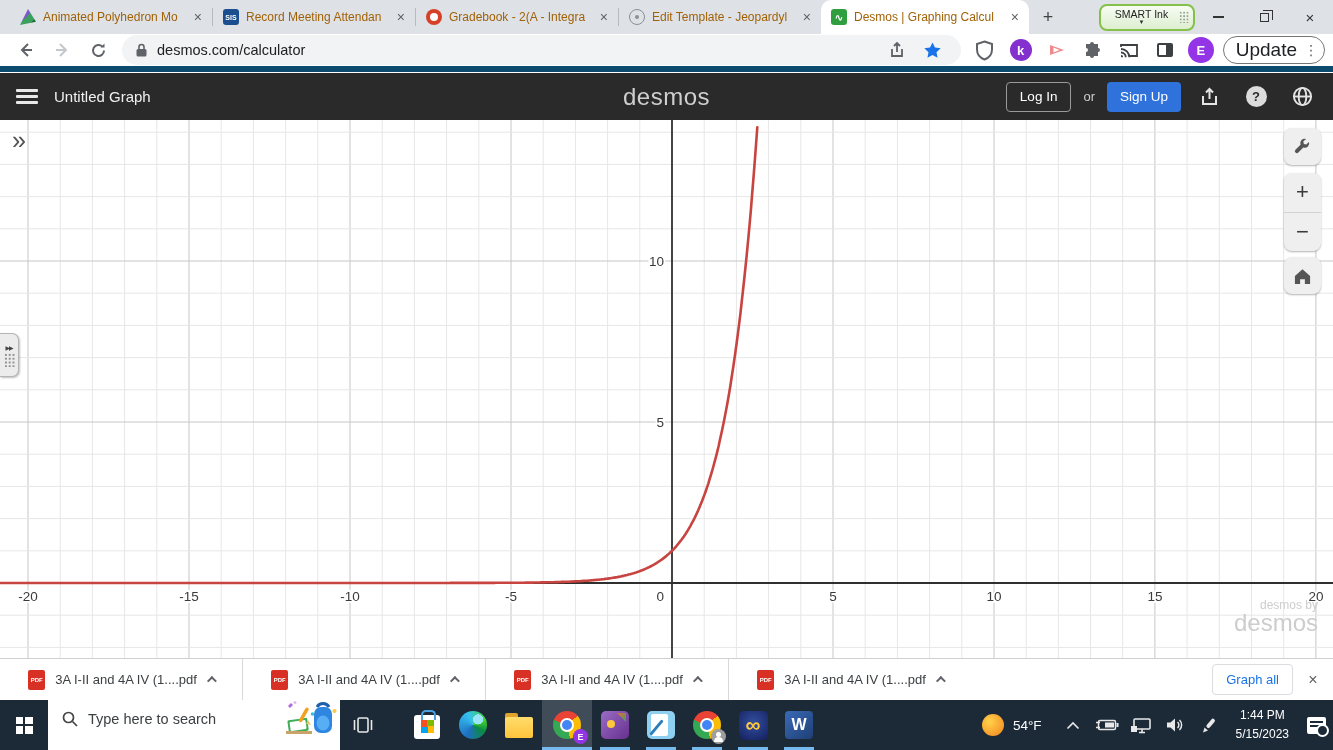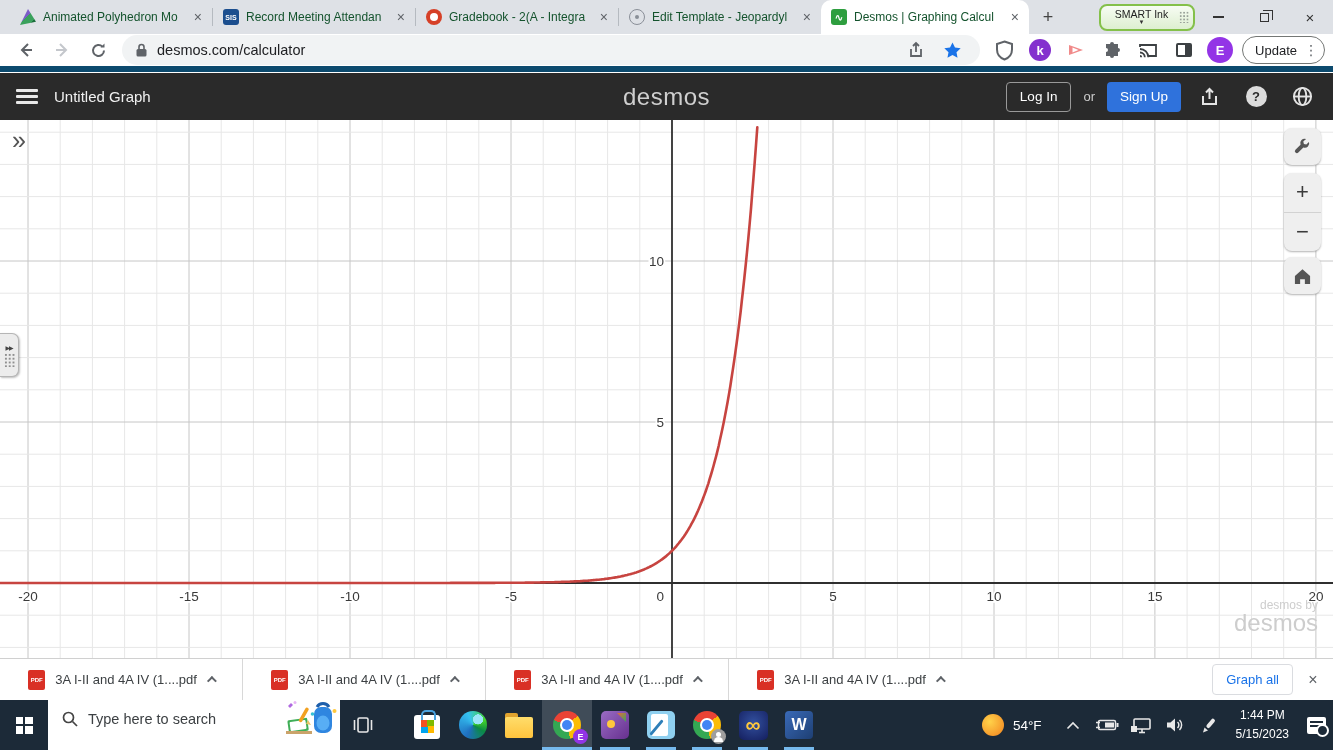--- a/index.html
+++ b/index.html
@@ -2,21 +2,21 @@
 <html><head>
 <meta charset="utf-8">
 <style>
   html,body{margin:0;padding:0;background:#fff;}
   *{box-sizing:border-box;font-family:"Liberation Sans",sans-serif;}
   #screen{position:relative;width:1333px;height:750px;overflow:hidden;background:#fff;}
 
   
   #tabbar{position:absolute;left:0;top:0;width:1333px;height:34px;background:#dee1e6;display:flex;align-items:center;}
   .tab{height:34px;display:flex;align-items:center;gap:7px;padding:0 8px 0 10px;width:202px;flex:none;cursor:pointer;}
-  .tab .tab-t{flex:1;font-size:12px;color:#14532d;white-space:nowrap;overflow:hidden;}
+  .tab .tab-t{flex:1;font-size:12px;color:#a16207;white-space:nowrap;overflow:hidden;}
   .tab .tab-x{font-size:14px;color:#5f6368;flex:none;padding:0 2px;}
   .tab.active{background:#fff;border-radius:10px 10px 0 0;width:208px;}
   .tabsep{width:1px;height:18px;background:#9aa0a6;flex:none;opacity:.6;}
   .fav{width:16px;height:16px;flex:none;position:relative;display:flex;align-items:center;justify-content:center;}
   .fav-poly{background:linear-gradient(135deg,#7b5cc7 0 45%,#3aa15c 45% 75%,#1c6e3c 75%);clip-path:polygon(50% 0,100% 80%,0 100%);}
   .fav-sis{background:#1b4e8e;border-radius:3px;color:#fff;font-size:7px;font-weight:bold;}
   .fav-canvas{background:#d64027;border-radius:50%;}
   .fav-canvas::after{content:"";position:absolute;inset:4px;background:#fff;border-radius:50%;}
   .fav-atom{border:1.5px solid #8a8f98;border-radius:50%;}
   .fav-atom::after{content:"";position:absolute;left:5px;top:5px;width:4px;height:4px;background:#8a8f98;border-radius:50%;}
@@ -37,21 +37,21 @@
   #toolbar{position:absolute;left:0;top:34px;width:1333px;height:38px;background:#fff;display:flex;align-items:center;border-bottom:6px solid #0c4a6e;padding:0 8px;}
   .navic{width:28px;height:28px;display:flex;align-items:center;justify-content:center;margin:0 4px;flex:none;}
   #omnibox{height:30px;flex:1;max-width:884px;background:#f1f3f4;border-radius:16px;display:flex;align-items:center;padding:0 10px 0 14px;margin:0 6px;}
   #omnibox .url{font-size:14.5px;color:#202124;margin-left:10px;flex:1;}
   .extic{width:30px;height:30px;display:flex;align-items:center;justify-content:center;margin:0 3px;flex:none;position:relative;}
   .kami{width:22px;height:22px;border-radius:50%;background:#8430ce;color:#fff;font-size:13px;font-weight:bold;display:flex;align-items:center;justify-content:center;}
   .avatarE{width:26px;height:26px;border-radius:50%;background:#9334e6;color:#fff;font-size:13px;font-weight:bold;display:flex;align-items:center;justify-content:center;}
   .sidebar-ic{width:16px;height:14px;border:2px solid #3c4043;border-radius:2px;position:relative;}
   .sidebar-ic::after{content:"";position:absolute;right:0;top:0;bottom:0;width:5px;background:#3c4043;}
   #updatebtn{height:28px;border:1px solid #747775;border-radius:15px;display:flex;align-items:center;gap:7px;padding:0 6px 0 12px;margin-left:4px;}
-  #updatebtn span{font-size:13px;color:#202124;}
+  #updatebtn span{font-size:19px;color:#202124;}
   #updatebtn .dots{font-size:14px;color:#5f6368;line-height:1;}
 
   
   #dheader{position:absolute;left:0;top:73px;width:1333px;height:47px;background:#2a2a2a;display:flex;align-items:center;}
   #burger{width:22px;display:flex;flex-direction:column;gap:3.5px;margin:0 16px 0 16px;}
   #burger i{height:2.5px;background:#e8e8e8;border-radius:1px;}
   #gtitle{font-size:15px;color:#f0f0f0;}
   #dlogo{position:absolute;left:50%;transform:translateX(-50%);font-size:24px;color:#cfcfcf;letter-spacing:.5px;}
   #dh-right{margin-left:auto;display:flex;align-items:center;gap:12px;padding-right:14px;justify-content:center;}
   .dh-btn{height:30px;display:flex;align-items:center;justify-content:center;border-radius:4px;font-size:13.5px;padding:0 13px;}

